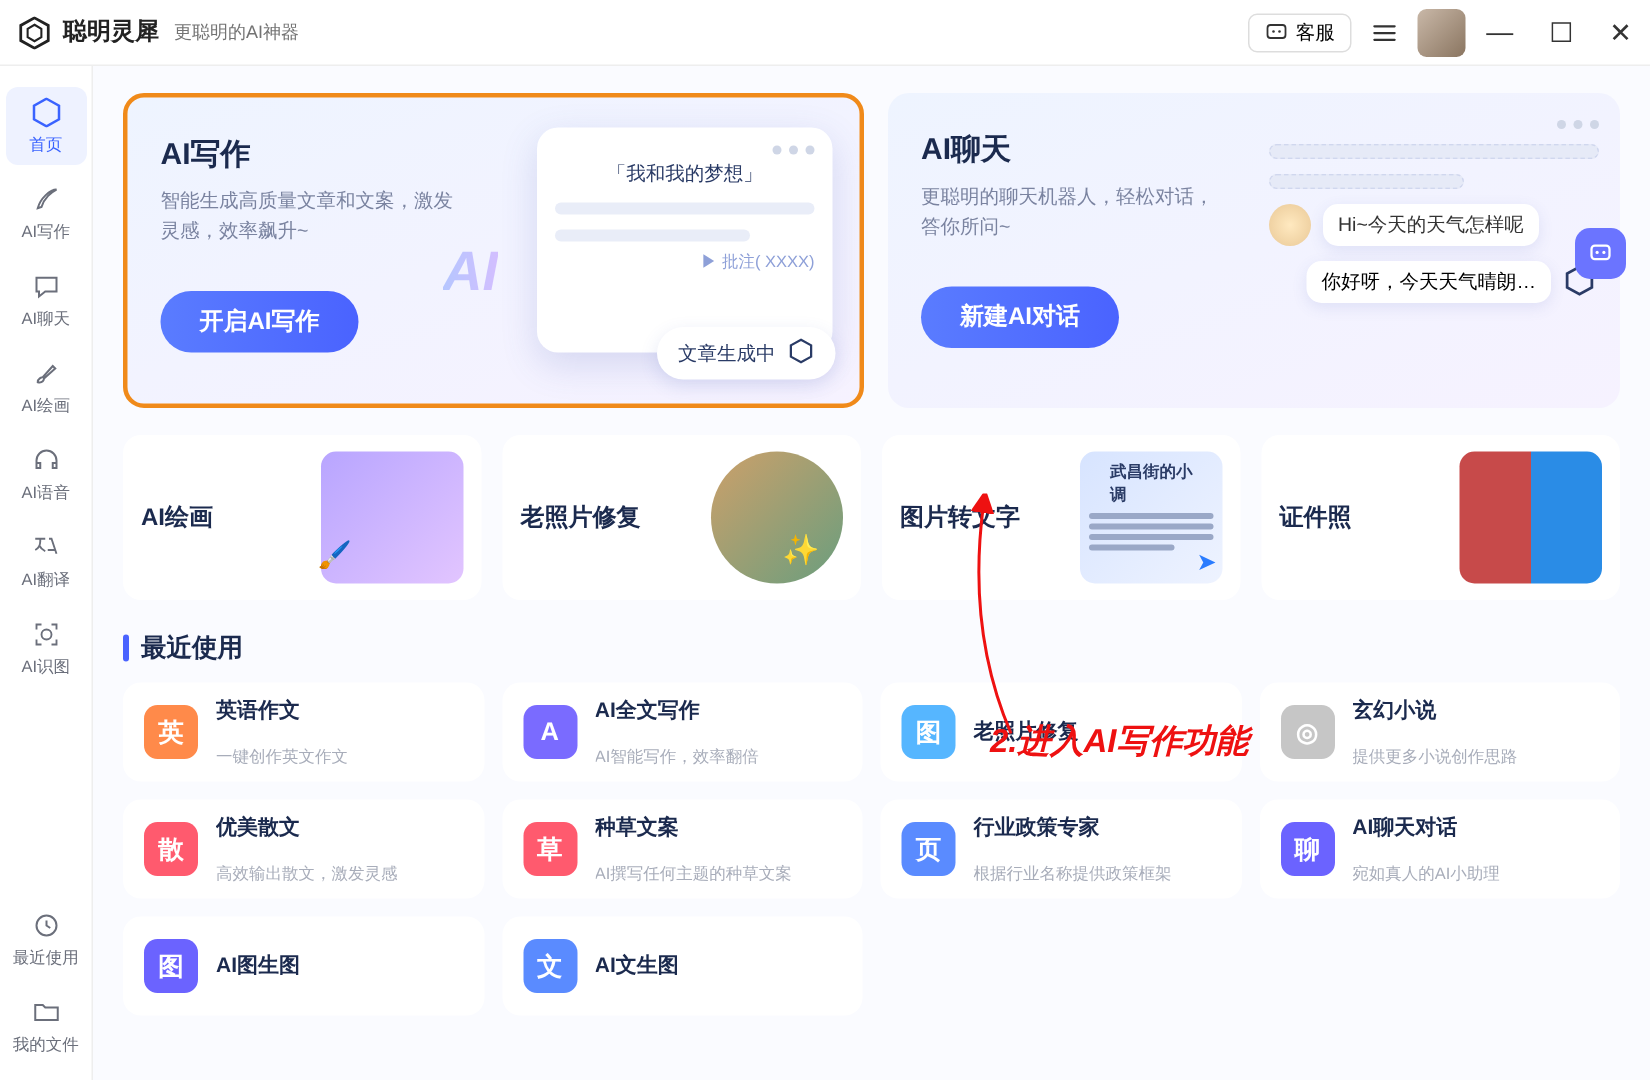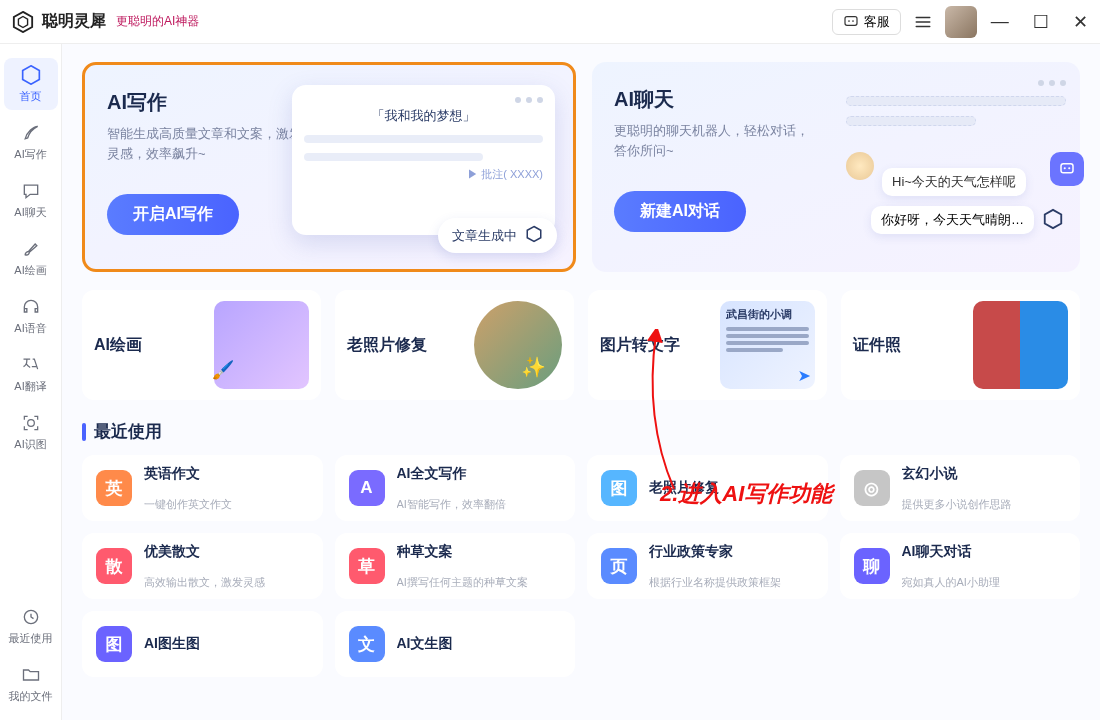--- a/index.html
+++ b/index.html
@@ -2,21 +2,21 @@
 <html><head>
 <meta charset="utf-8">
 <style>
 * { margin: 0; padding: 0; box-sizing: border-box; font-family: -apple-system, "Microsoft YaHei", sans-serif; }
 body { width: 1100px; height: 720px; background: #fff; overflow: hidden; position: relative; }
 
 
 .titlebar { height: 44px; display: flex; align-items: center; padding: 0 12px; border-bottom: 1px solid #eee; }
 .logo { width: 22px; height: 22px; display: inline-flex; align-items: center; justify-content: center; }
 .app-name { font-size: 16px; font-weight: 700; margin-left: 8px; color: #222; }
-.app-sub { font-size: 12px; color: #be185d; margin-left: 10px; }
+.app-sub { font-size: 12px; color: #737373; margin-left: 10px; }
 .spacer { flex: 1; }
 .kefu { display: flex; align-items: center; border: 1px solid #ddd; border-radius: 6px; padding: 3px 10px; font-size: 13px; margin-right: 10px; cursor: pointer; }
 .kefu svg { margin-right: 5px; }
 .menu-btn { width: 24px; height: 24px; display: flex; align-items: center; justify-content: center; margin-right: 10px; cursor: pointer; }
 .avatar { width: 32px; height: 32px; border-radius: 6px; background: linear-gradient(135deg,#c9b8a8,#8a7560); margin-right: 14px; }
 .win-controls { display: flex; gap: 24px; align-items: center; }
 .win-btn { cursor: pointer; font-size: 18px; color: #333; font-family: Arial; }
 
 .shell { display: flex; height: calc(720px - 44px); }
 
@@ -30,57 +30,57 @@
 
 .main { flex: 1; background: #fafbff; padding: 18px 20px; overflow: hidden; position: relative; }
 
 .hero-row { display: flex; gap: 16px; }
 .hero-card { flex: 1; background: linear-gradient(160deg,#eef4ff 0%,#f6f2ff 100%); border-radius: 14px; padding: 24px 22px; position: relative; min-height: 210px; }
 .hero-card.boxed { border: 3px solid #f08a1a; }
 .hero-title { font-size: 20px; font-weight: 700; color: #1b2a4e; }
 .hero-desc { font-size: 13px; color: #7a83a0; margin-top: 8px; line-height: 1.55; max-width: 200px; }
 .hero-btn { margin-top: 30px; display: inline-block; background: linear-gradient(90deg,#5a7cff,#4a63ff); color: #fff; font-size: 16px; font-weight: 600; padding: 10px 26px; border-radius: 999px; cursor: pointer; }
 
-.mock-win { position: absolute; right: 18px; top: 20px; width: 263px; height: 150px; background: #fff; border-radius: 14px; box-shadow: 0 8px 24px rgba(70,90,180,.18); padding: 12px; }
+.mock-win { position: absolute; right: 18px; top: 20px; width: 197px; height: 150px; background: #fff; border-radius: 14px; box-shadow: 0 8px 24px rgba(70,90,180,.18); padding: 12px; }
 .mock-dots { display: flex; gap: 5px; justify-content: flex-end; }
 .mock-dots span { width: 6px; height: 6px; border-radius: 50%; background: #cfd6e6; }
 .mock-t1 { text-align: center; font-size: 13px; color: #2a3b66; margin-top: 4px; }
 .mock-line { height: 8px; background: #e9edf8; border-radius: 4px; margin-top: 10px; }
 .mock-note { font-size: 11px; color: #8ea0d8; text-align: right; margin-top: 6px; }
 .mock-status { background: #fff; border-radius: 999px; box-shadow: 0 4px 12px rgba(70,90,180,.15); padding: 7px 14px; font-size: 13px; color: #2a3b66; display: flex; align-items: center; gap: 8px; position: absolute; right: 16px; bottom: 16px; }
 .hex { display:inline-block; }
 .ai-badge { position: absolute; left: 210px; top: 95px; font-size: 37px; font-weight: 800; font-style: italic; background: linear-gradient(90deg,#7a9bff,#b48bff); -webkit-background-clip: text; color: transparent; opacity: .5; }
 
 .chat-mock { position: absolute; right: 14px; top: 18px; width: 220px; }
 .chat-dots { display: flex; gap: 5px; justify-content: flex-end; margin-bottom: 10px; }
 .chat-dots span { width: 6px; height: 6px; border-radius: 50%; background: #cfd6e6; }
 .bar-long { height: 10px; background: #e6eaf7; border-radius: 5px; margin-bottom: 10px; border: 1px dashed #d0d7ee; }
 .bar-short { height: 10px; width: 130px; background: #e6eaf7; border-radius: 5px; margin-bottom: 10px; border: 1px dashed #d0d7ee; }
 .bubble-l { display: flex; align-items: center; gap: 8px; font-size: 13px; color: #333; margin-top: 10px; }
 .bubble-l .av { width: 28px; height: 28px; border-radius: 50%; background: radial-gradient(circle,#ffe9c0,#e9c896); }
-.bubble-l .txt { background: #fff; padding: 5px 10px; border-radius: 10px; box-shadow: 0 3px 10px rgba(70,90,180,.12); margin-top: 32px; }
+.bubble-l .txt { background: #fff; padding: 5px 10px; border-radius: 10px; box-shadow: 0 3px 10px rgba(70,90,180,.12); }
 .bubble-r { display: flex; justify-content: flex-end; align-items: center; gap: 8px; font-size: 13px; margin-top: 10px; }
 .bubble-r .txt { background: #fff; padding: 5px 10px; border-radius: 10px; box-shadow: 0 3px 10px rgba(70,90,180,.12); }
 .bubble-r .hx { width: 24px; height: 24px; }
 .float-send { position: absolute; right: -4px; top: 90px; width: 34px; height: 34px; border-radius: 10px; background: #6b74ff; display: flex; align-items: center; justify-content: center; }
 
 
 .tiles { display: grid; grid-template-columns: repeat(4,1fr); gap: 14px; margin-top: 18px; }
 .tile { background: #fff; border-radius: 12px; padding: 10px 12px; display: flex; align-items: center; gap: 10px; height: 110px; cursor: pointer; }
 .tile-title { font-size: 16px; font-weight: 700; color: #1b2a4e; }
 .thumb { width: 95px; height: 88px; border-radius: 10px; background: #dde6ff; flex-shrink: 0; }
 .thumb.round { border-radius: 50%; width: 88px; height: 88px; background: linear-gradient(135deg,#cda06a,#6a9e7e); }
 .thumb.doc { background: linear-gradient(135deg,#d7e4ff,#eef3ff); position: relative; }
 .thumb.portrait { background: linear-gradient(90deg,#c74a4a 50%,#2a8ce6 50%); }
 
 .tile2-title { flex:1; }
 .brush { position:absolute; left:-2px; bottom:8px; font-size:18px; }
 .wand { position:absolute; left:54%; bottom:10px; font-size:20px; }
 
-.doc-head { font-size:11px; font-weight:700; color:#2a3b66; padding:6px 6px 2px; }
+.doc-head { font-size:11px; font-weight:700; color:#2a3b66; padding:6px 20px 2px; }
 .doc-line { height:4px; background:#9aa8c7; margin:3px 6px; border-radius:2px; }
 .doc-arrow { position:absolute; right:4px; bottom:4px; color:#2a7cff; font-size:16px; }
 
 
 .section-title { display: flex; align-items: center; gap: 8px; margin: 20px 0 12px; }
 .section-title .bar { width: 4px; height: 18px; background: #4a63ff; border-radius: 2px; }
 .section-title span { font-size: 17px; font-weight: 700; color: #1b2a4e; }
 
 .recent-grid { display: grid; grid-template-columns: repeat(4,1fr); gap: 12px; }
 .recent-item { background: #fff; border-radius: 12px; padding: 12px 14px; display: flex; align-items: center; gap: 12px; cursor: pointer; height: 66px; }

